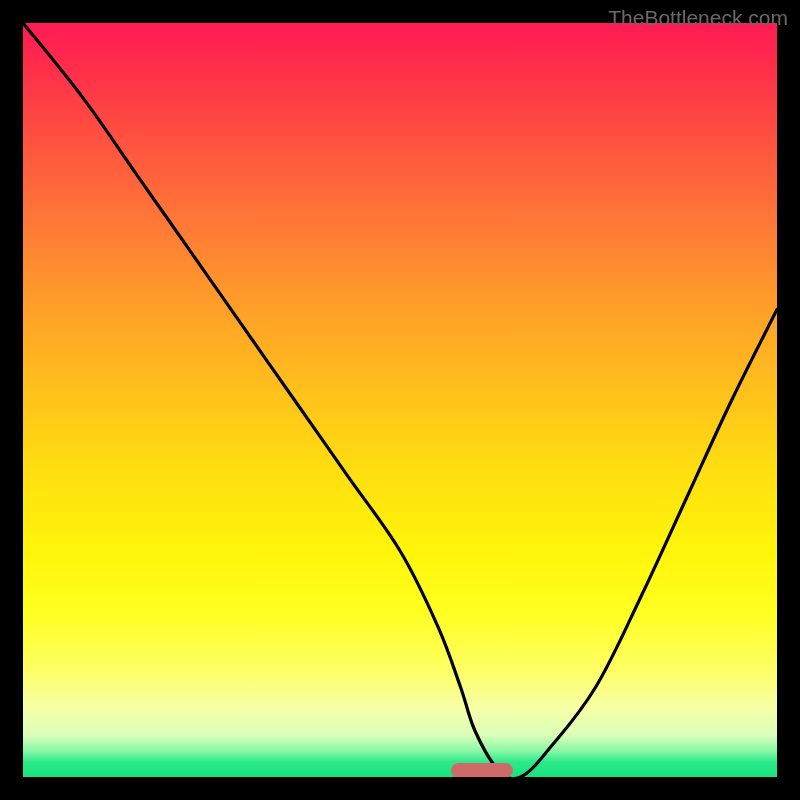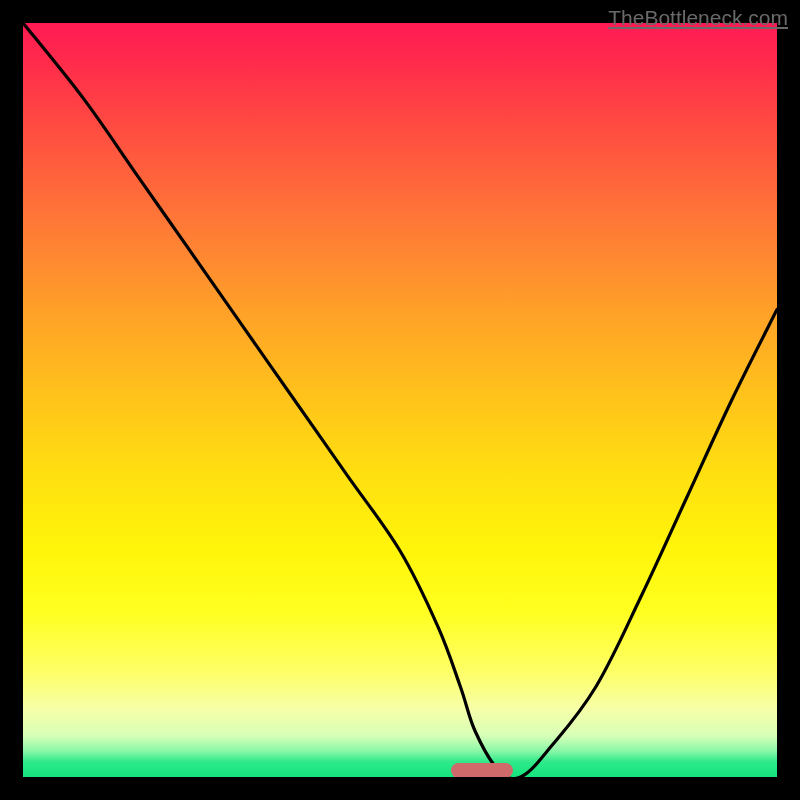--- a/index.html
+++ b/index.html
@@ -12,21 +12,20 @@
     font-family: Arial, sans-serif;
   }
   .watermark {
     position: absolute;
     top: 6px;
     right: 12px;
     color: #6a6a6a;
     font-size: 21px;
     font-weight: 500;
     z-index: 20;
-    text-decoration: underline;
   }
   .plot-area {
     position: absolute;
     left: 23px;
     top: 23px;
     width: 754px;
     height: 754px;
     overflow: hidden;
   }
   .gradient-bg {

